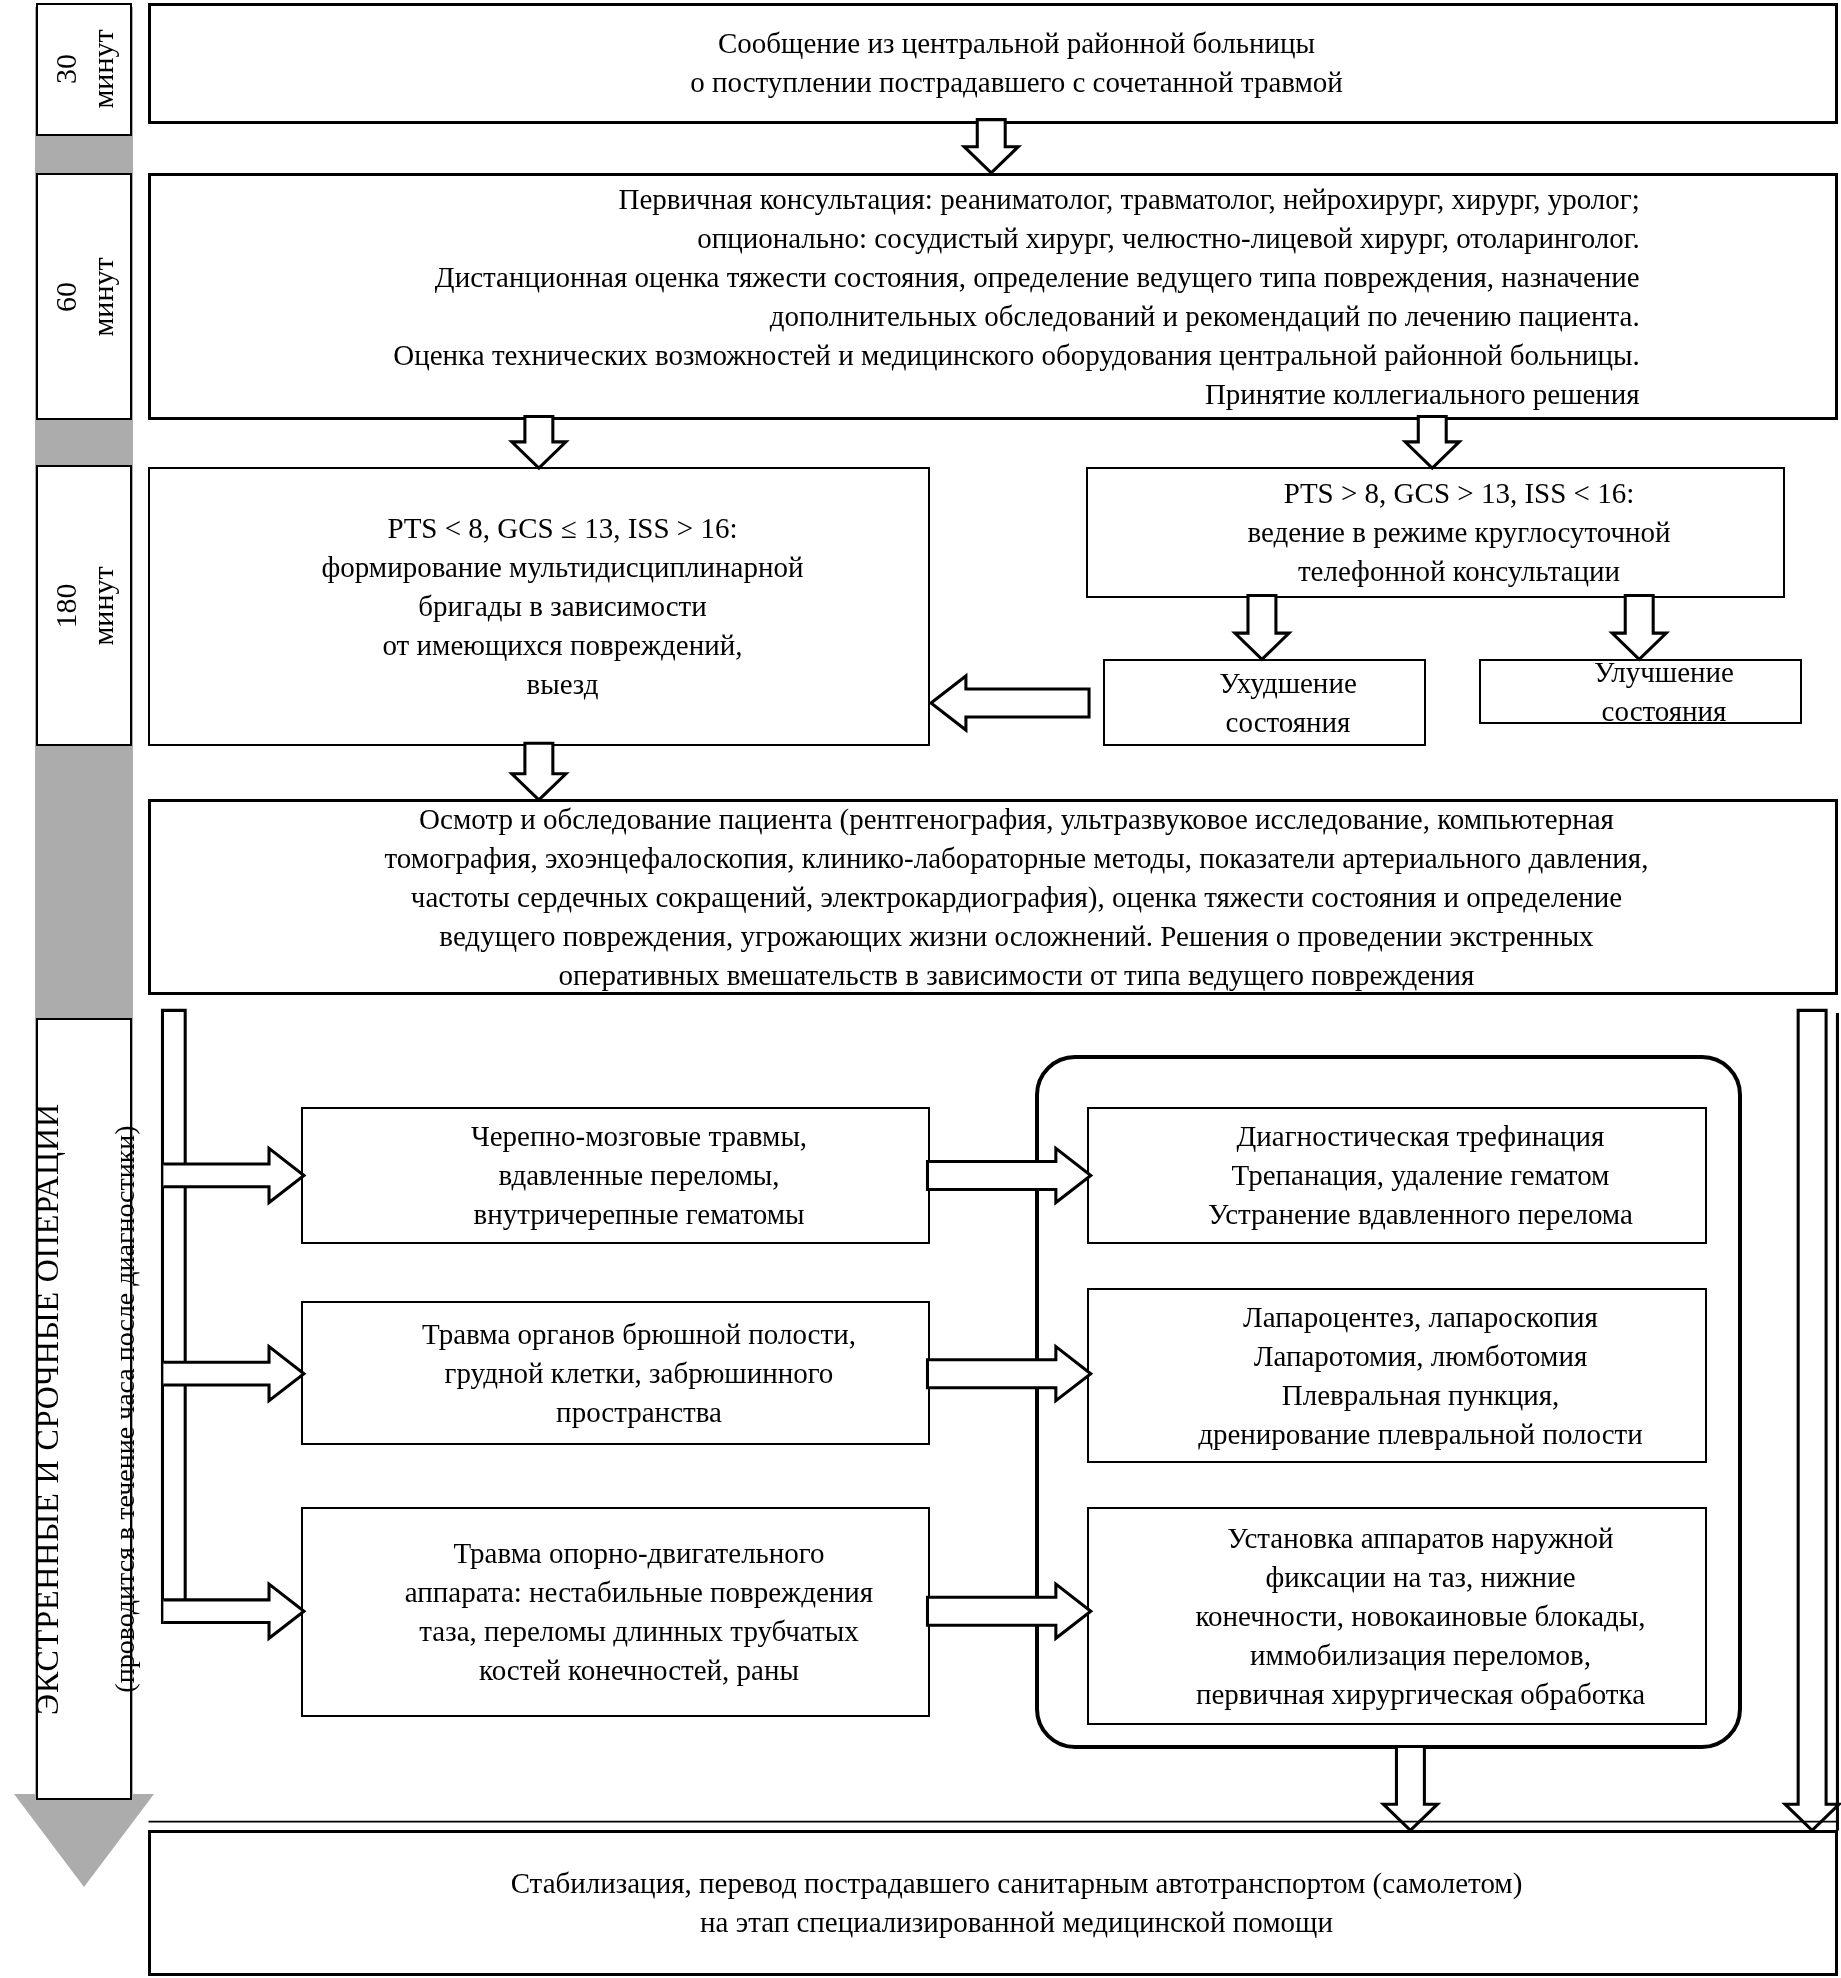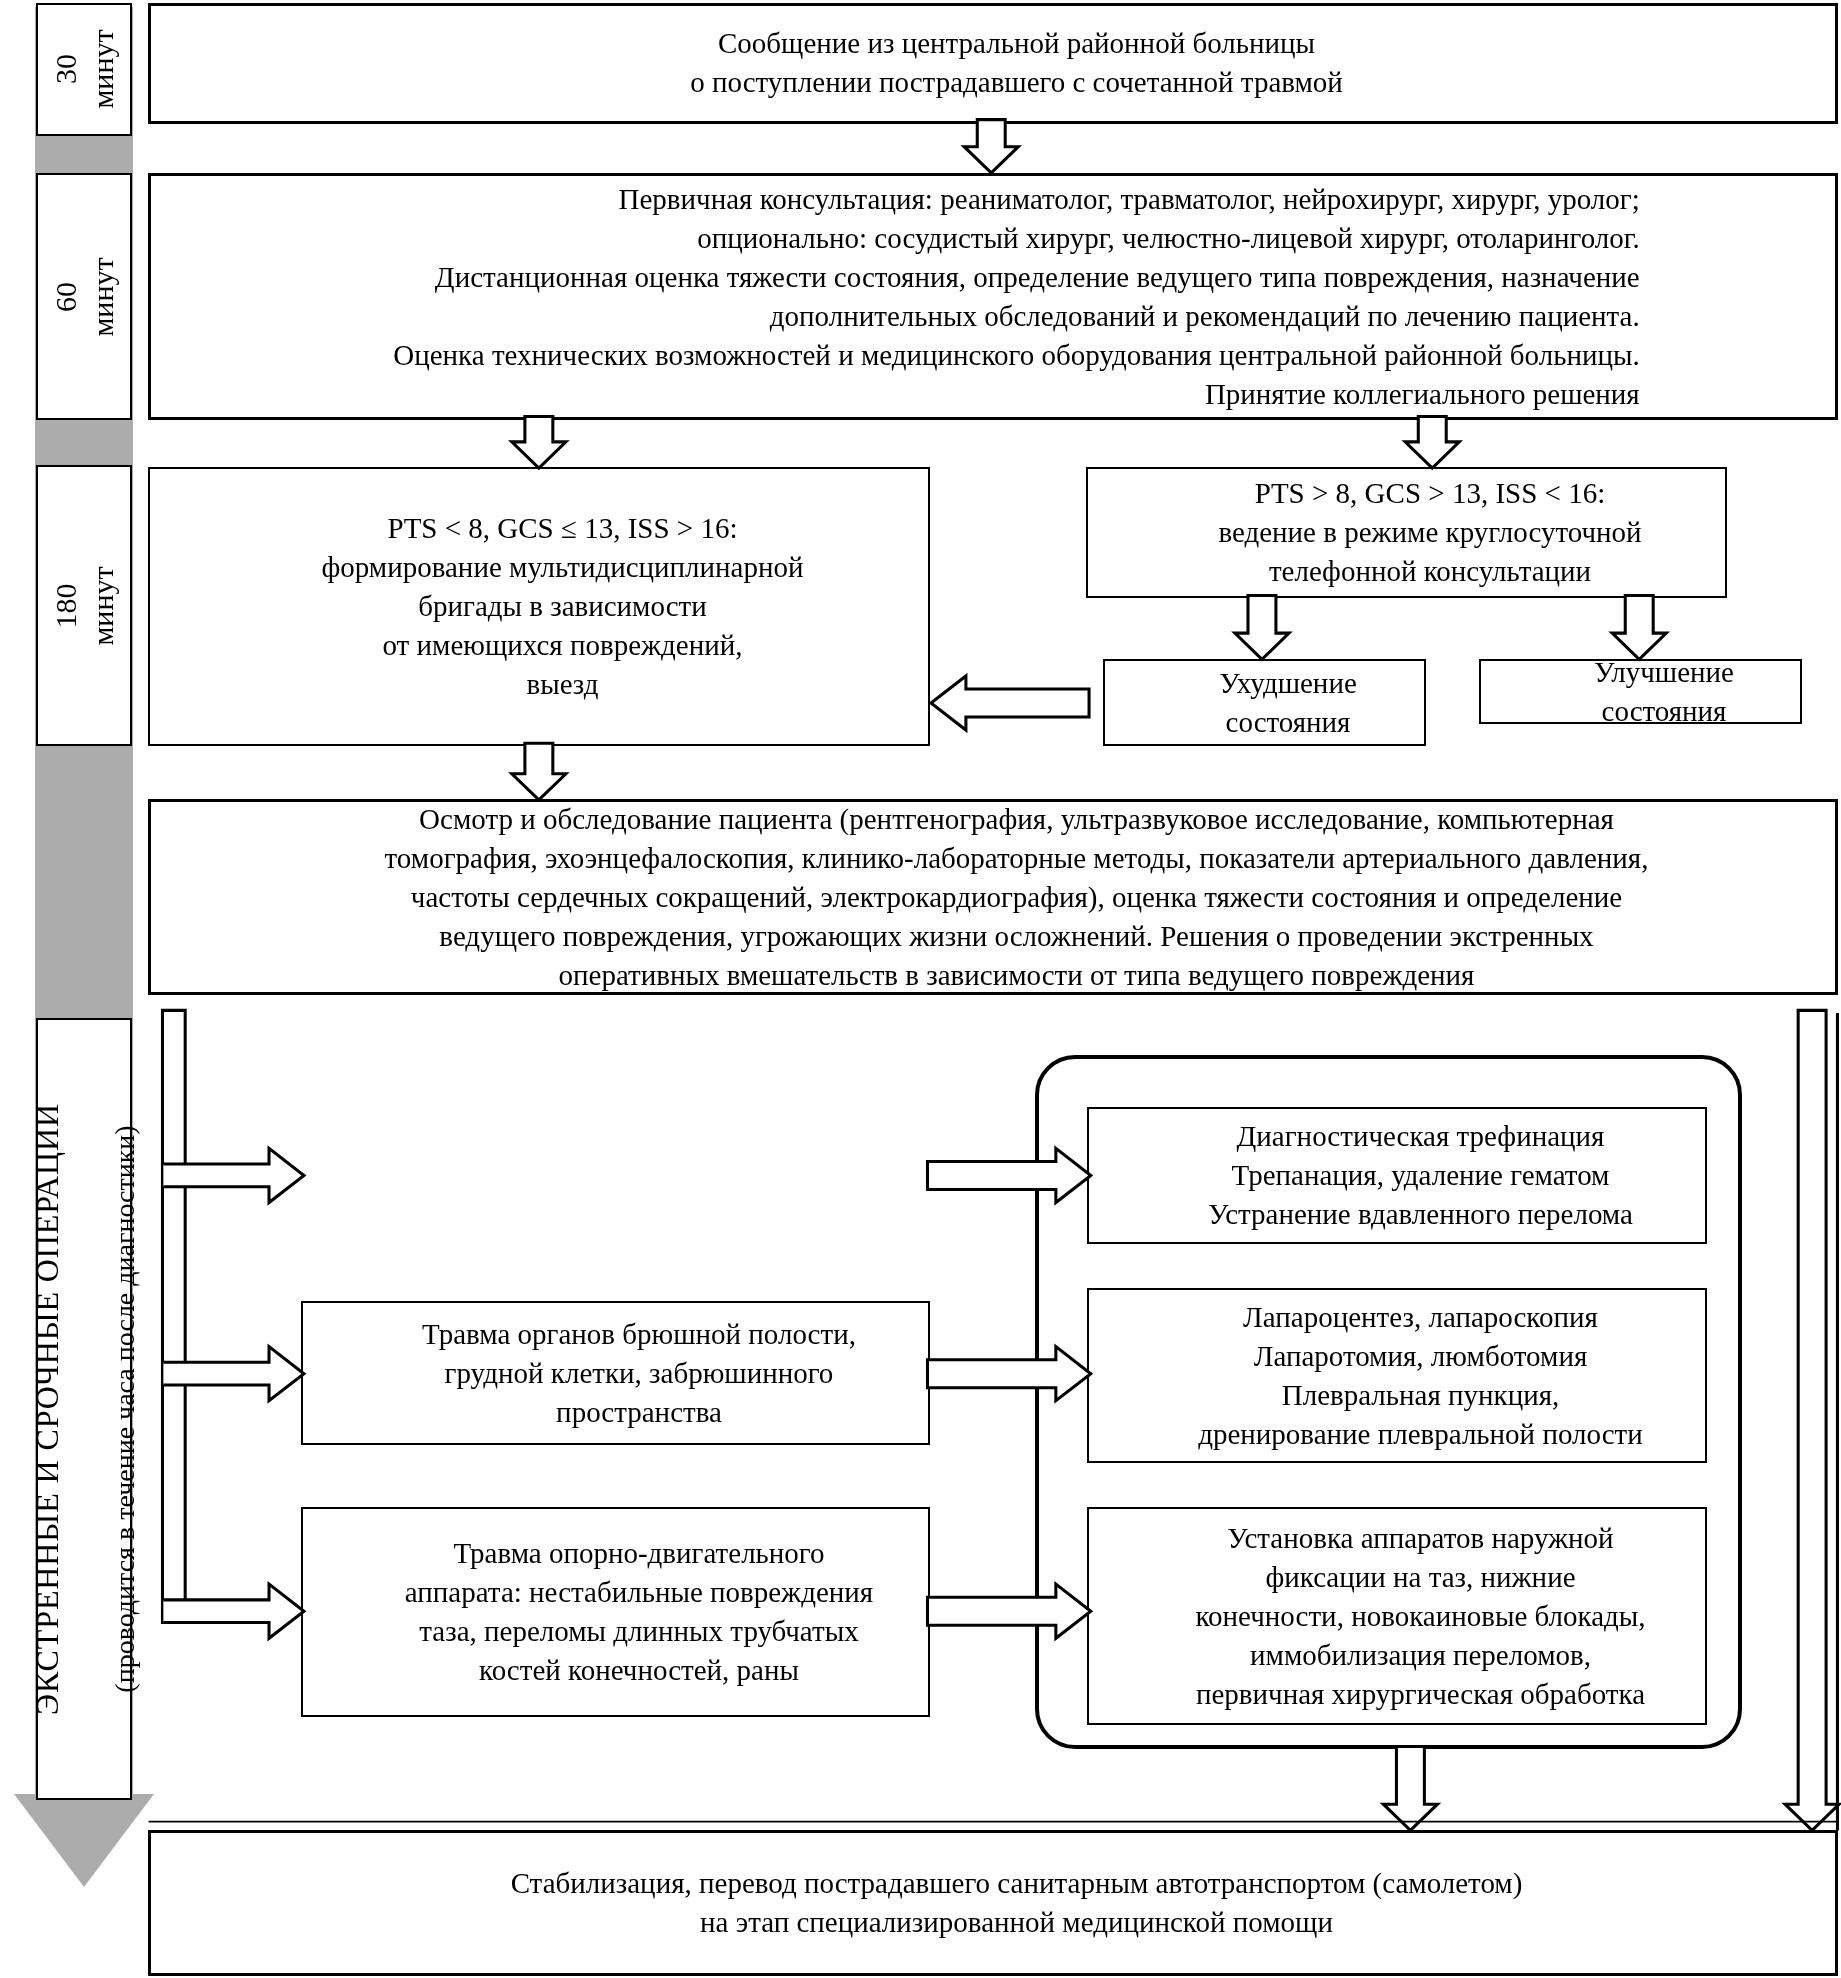--- a/index.html
+++ b/index.html
@@ -103,21 +103,21 @@
   </div>
 
   <div class="box" style="left:148px;top:467px;width:782px;height:279px;">
     <span>PTS &lt; 8, GCS ≤ 13, ISS &gt; 16:
 формирование мультидисциплинарной
 бригады в зависимости
 от имеющихся повреждений,
 выезд</span>
   </div>
 
-  <div class="box" style="left:1086px;top:467px;width:641px;height:131px;">
+  <div class="box" style="left:1086px;top:467px;width:699px;height:131px;">
     <span>PTS &gt; 8, GCS &gt; 13, ISS &lt; 16:
 ведение в режиме круглосуточной
 телефонной консультации</span>
   </div>
 
   <div class="box" style="left:1103px;top:659px;width:323px;height:87px;">
     <span>Ухудшение
 состояния</span>
   </div>
 
@@ -127,20 +127,25 @@
   </div>
 
   <div class="box heavy" style="left:148px;top:799px;width:1690px;height:196px;">
     <span>Осмотр и обследование пациента (рентгенография, ультразвуковое исследование, компьютерная
 томография, эхоэнцефалоскопия, клинико-лабораторные методы, показатели артериального давления,
 частоты сердечных сокращений, электрокардиография), оценка тяжести состояния и определение
 ведущего повреждения, угрожающих жизни осложнений. Решения о проведении экстренных
 оперативных вмешательств в зависимости от типа ведущего повреждения</span>
   </div>
 
+  <div class="box" style="left:301px;top:1107px;width:629px;height:137px;">
+    <span>Черепно-мозговые травмы,
+вдавленные переломы,
+внутричерепные гематомы</span>
+  </div>
   <div class="box" style="left:301px;top:1301px;width:629px;height:144px;">
     <span>Травма органов брюшной полости,
 грудной клетки, забрюшинного
 пространства</span>
   </div>
   <div class="box" style="left:301px;top:1507px;width:629px;height:210px;">
     <span>Травма опорно-двигательного
 аппарата: нестабильные повреждения
 таза, переломы длинных трубчатых
 костей конечностей, раны</span>

